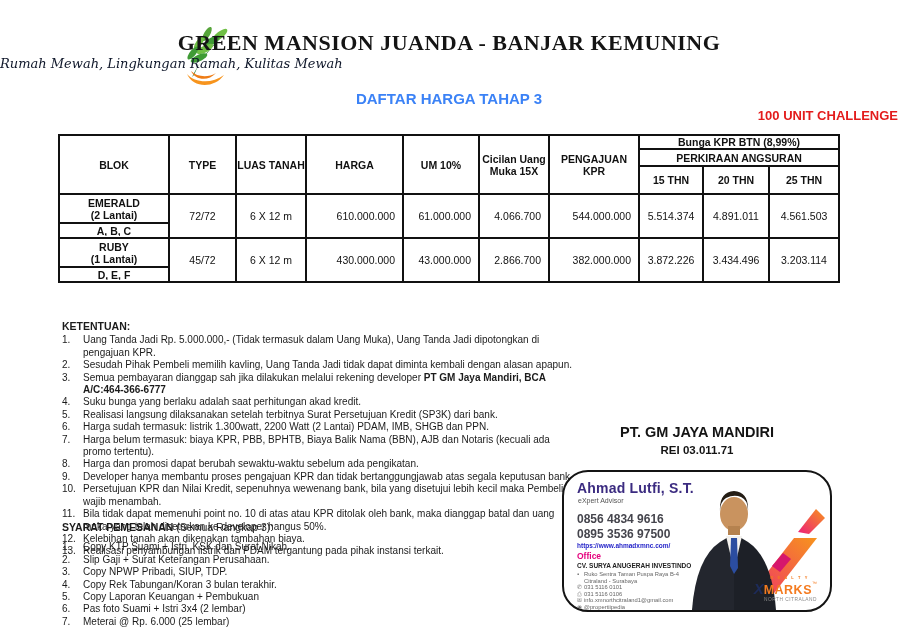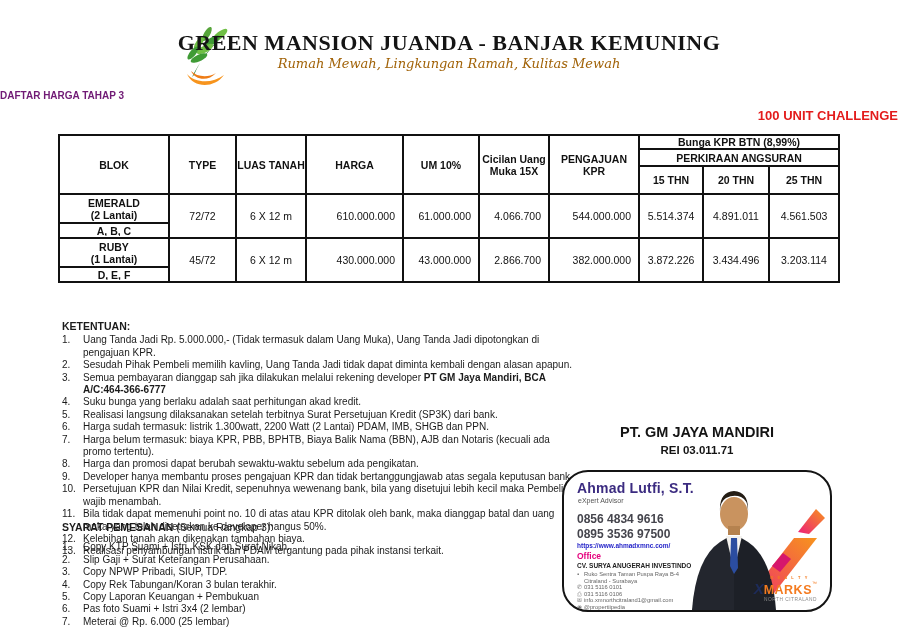--- a/index.html
+++ b/index.html
@@ -9,25 +9,25 @@
     font-family:"Liberation Sans", sans-serif; color:#111; overflow:hidden;
   }
   
   .logo { position:absolute; left:177px; top:25px; width:64px; height:66px; }
   .title {
     position:absolute; left:0; top:30px; width:100%; text-align:center;
     font-family:"Liberation Serif", serif; font-weight:bold; font-size:22px;
     letter-spacing:0.5px; color:#141414;
   }
   .tagline {
-    position:absolute; left:0; top:56px; width:100%; text-align:center;
-    font-family:"DejaVu Serif", serif; font-style:italic; font-size:13px; color:#a16207;
-  }
-  .sub1 { position:absolute; left:0; top:90px; width:100%; 
-    font-weight:bold; font-size:10px; color:#701a75; }
+    position:absolute; left:0; top:56px; width:100%; 
+    font-family:"DejaVu Serif", serif; font-style:italic; font-size:13px; color:#0f172a;
+  }
+  .sub1 { position:absolute; left:0; top:90px; width:100%; text-align:center;
+    font-weight:bold; font-size:15px; color:#3b82f6; }
   .sub2 { position:absolute; left:0; top:108px; width:100%; text-align:right;
     font-weight:bold; font-size:13px; color:#e31c1c; }
 
   
   table.price {
     position:absolute; left:58px; top:134px; width:780px;
     border-collapse:collapse; table-layout:fixed;
   }
   table.price th, table.price td {
     border:2px solid #111; font-size:10.5px; overflow:hidden;

